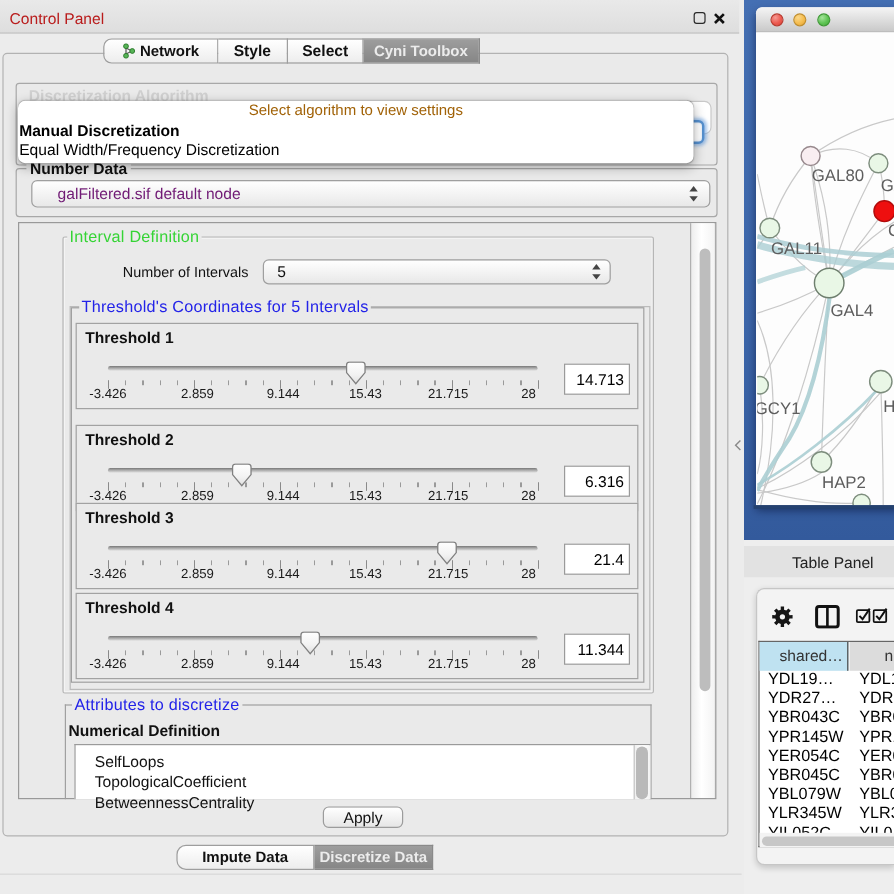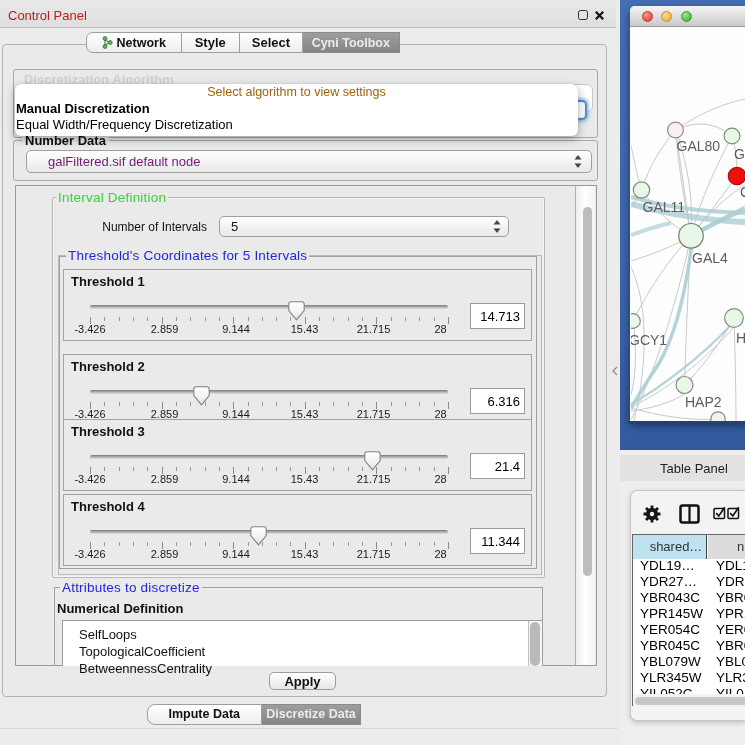--- a/index.html
+++ b/index.html
@@ -173,21 +173,21 @@
 
 <div class="abs" style="left:54px;top:587px;width:489px;height:79px;border:1px solid #a0a0a0;border-bottom:none;"></div>
 <div class="abs" style="left:60px;top:580px;padding:0 2px;background:#eaeaea;font-size:13.5px;letter-spacing:0.2px;color:#2323e8;">Attributes to discretize</div>
 <div class="abs" style="left:57px;top:601px;font-size:13px;font-weight:bold;color:#111;">Numerical Definition</div>
 <div class="abs" style="left:62px;top:620px;width:480px;height:46px;background:#ffffff;border:1px solid #9a9a9a;border-bottom:none;font-size:13px;color:#111;">
   <div style="padding:5px 0 0 16px;line-height:17px;">SelfLoops<br>TopologicalCoefficient<br>BetweennessCentrality</div>
 </div>
 <div class="abs" style="left:528px;top:621px;width:14px;height:45px;background:linear-gradient(90deg,#f0f0f0,#fff 50%,#f2f2f2);border-left:1px solid #c0c0c0;"></div>
 <div class="abs" style="left:530px;top:622px;width:10px;height:44px;background:#b9b9b9;border-radius:5px;"></div>
 
-<div class="abs" style="left:269px;top:672px;width:67px;height:18px;background:linear-gradient(#ffffff,#e6e6e6);border:1px solid #9c9c9c;border-radius:5px;font-size:13px;font-weight:bold;color:#111;text-align:center;line-height:17px;">Apply</div>
+<div class="abs" style="left:269px;top:672px;width:67px;height:18px;background:linear-gradient(#ffffff,#e6e6e6);border:1px solid #9c9c9c;border-radius:5px;font-size:13px;font-weight:normal;color:#111;text-align:center;line-height:17px;">Apply</div>
 
 <div class="abs" style="left:146.5px;top:703.5px;height:21.5px;display:flex;font-size:12.5px;font-weight:bold;color:#111;">
   <div style="display:flex;align-items:center;justify-content:center;width:115.5px;background:linear-gradient(#ffffff,#ededed);border:1px solid #9e9e9e;border-radius:8px 0 0 8px;">Impute Data</div>
   <div style="display:flex;align-items:center;justify-content:center;width:99px;background:linear-gradient(#9d9d9d,#868686);border:1px solid #8a8a8a;border-left:none;color:#ececec;">Discretize Data</div>
 </div>
 <div class="abs" style="left:0;top:728px;width:618px;height:1px;background:#d8d8d8;"></div>
 
 <svg class="abs" style="left:611px;top:366px;" width="8" height="10" viewBox="0 0 8 10">
   <path d="M6,1 L2,5 L6,9" stroke="#8a8a8a" stroke-width="1.2" fill="none"></path>
 </svg>

